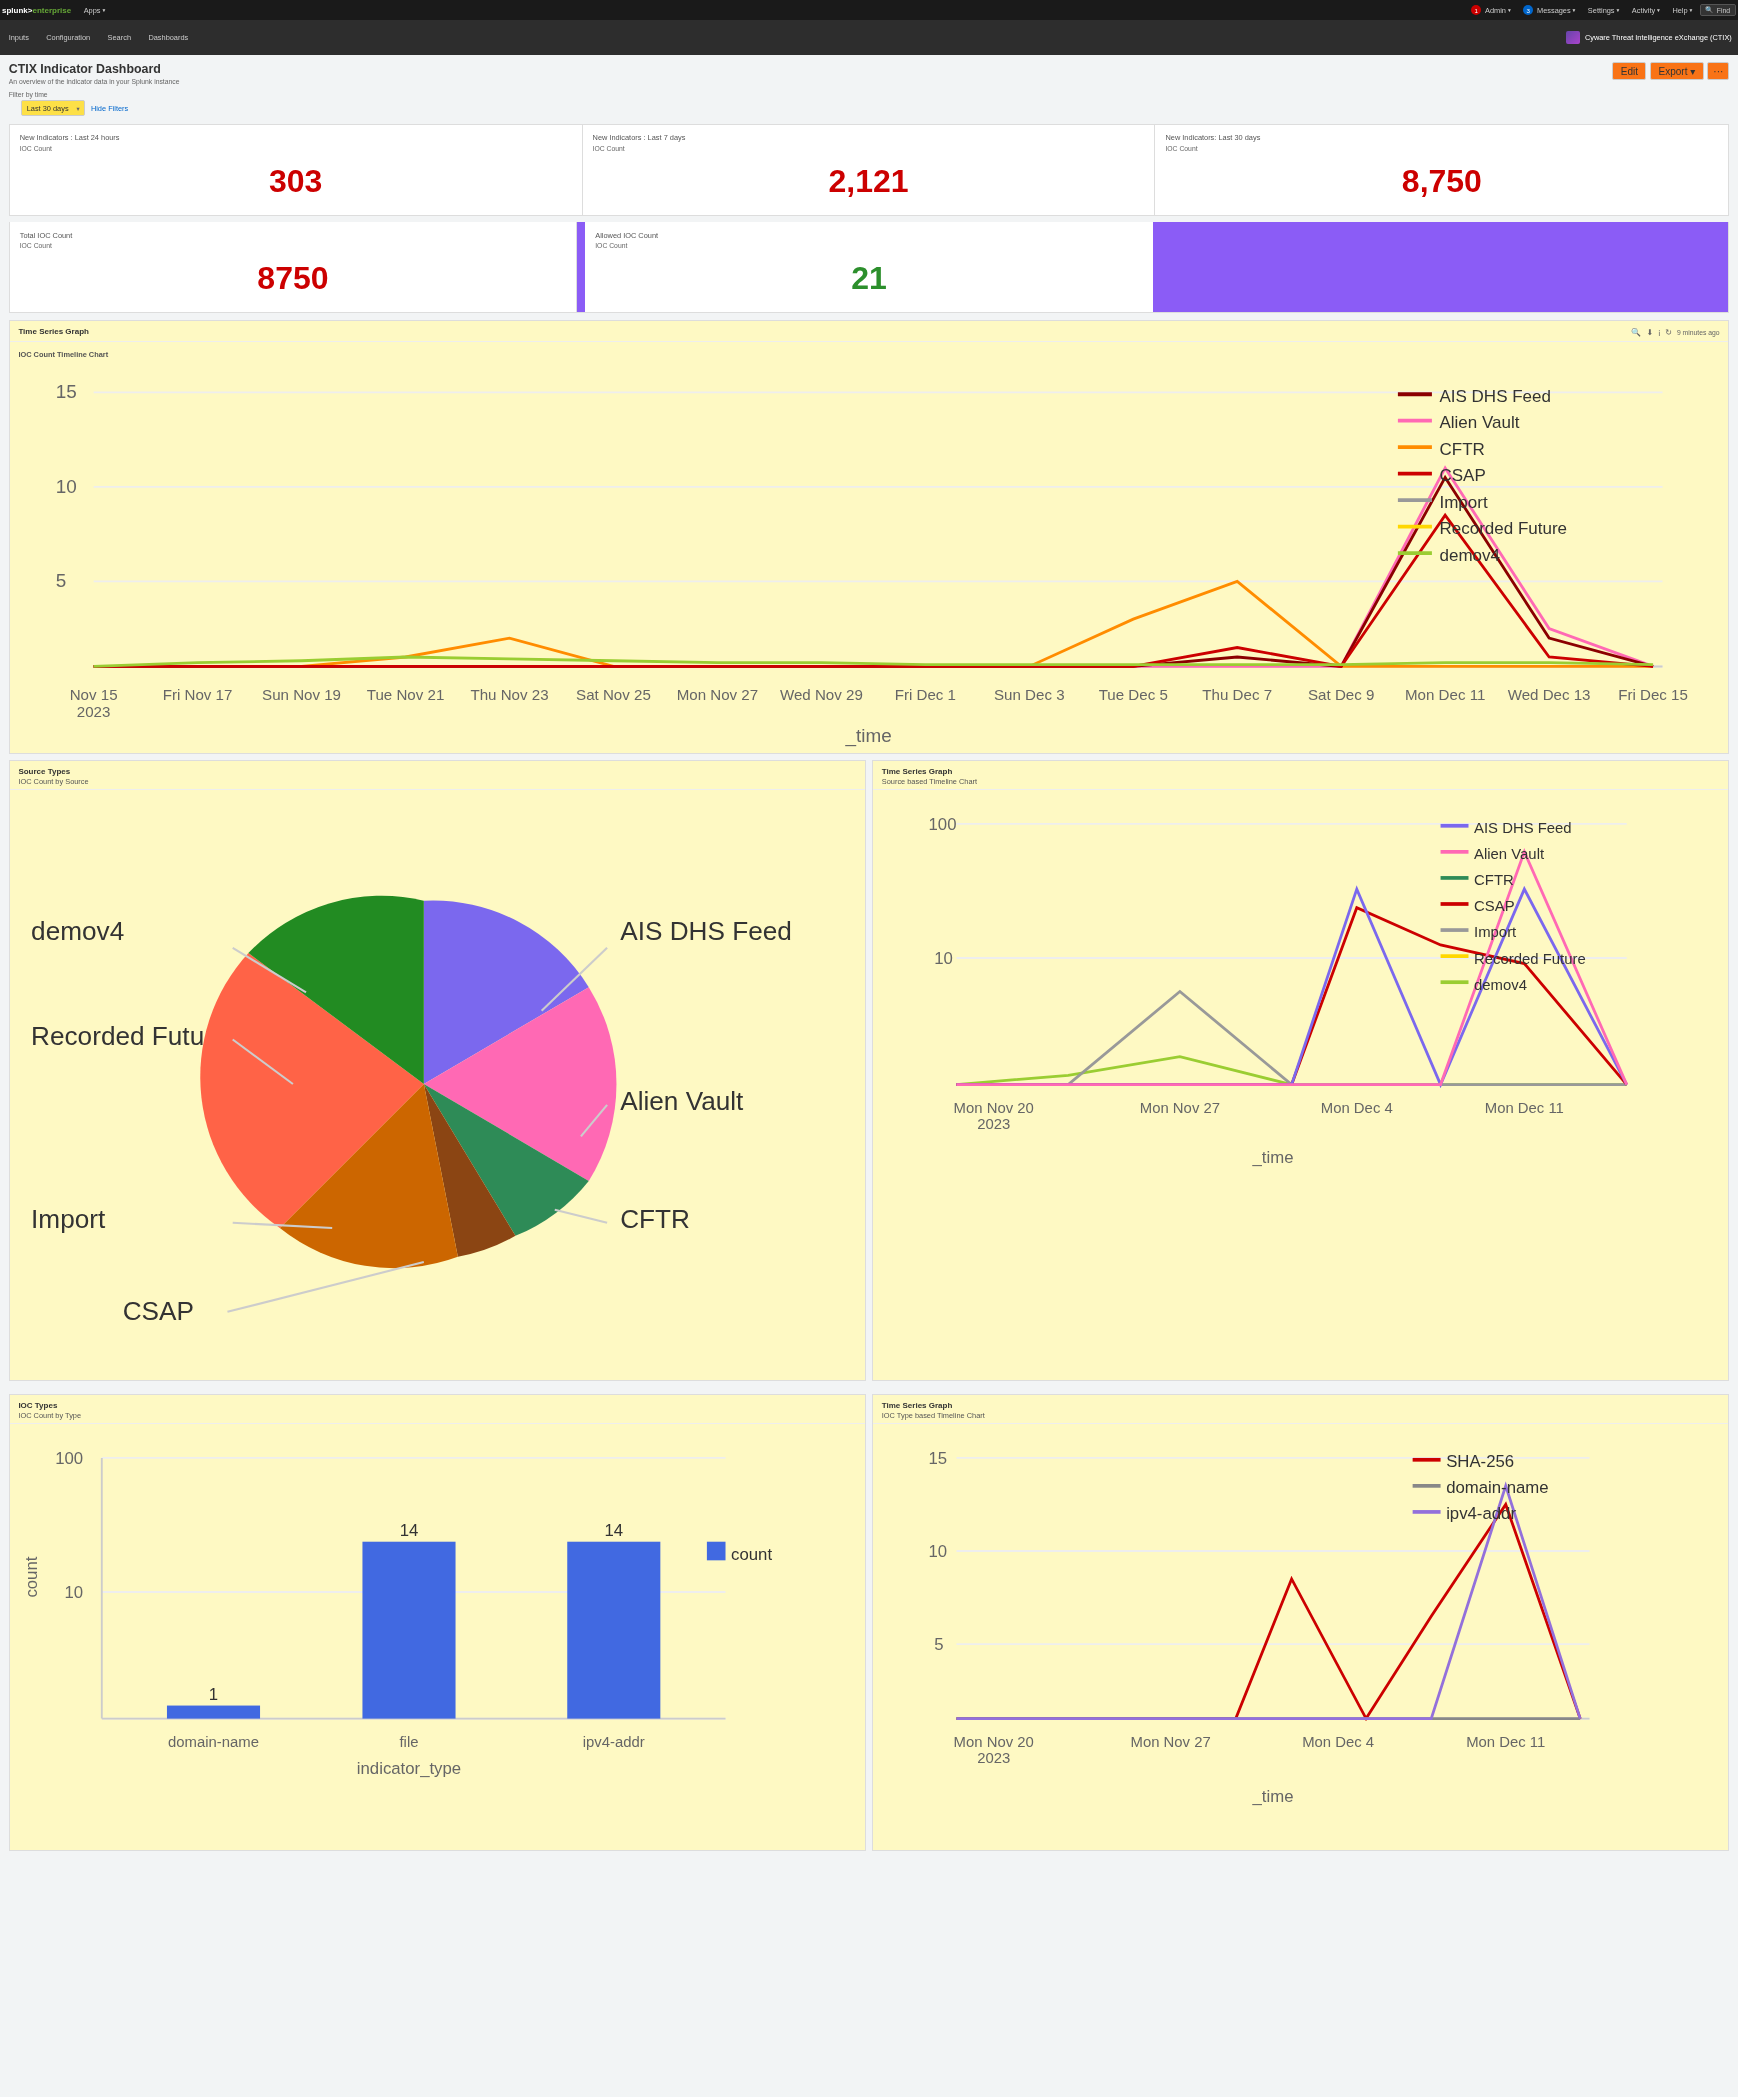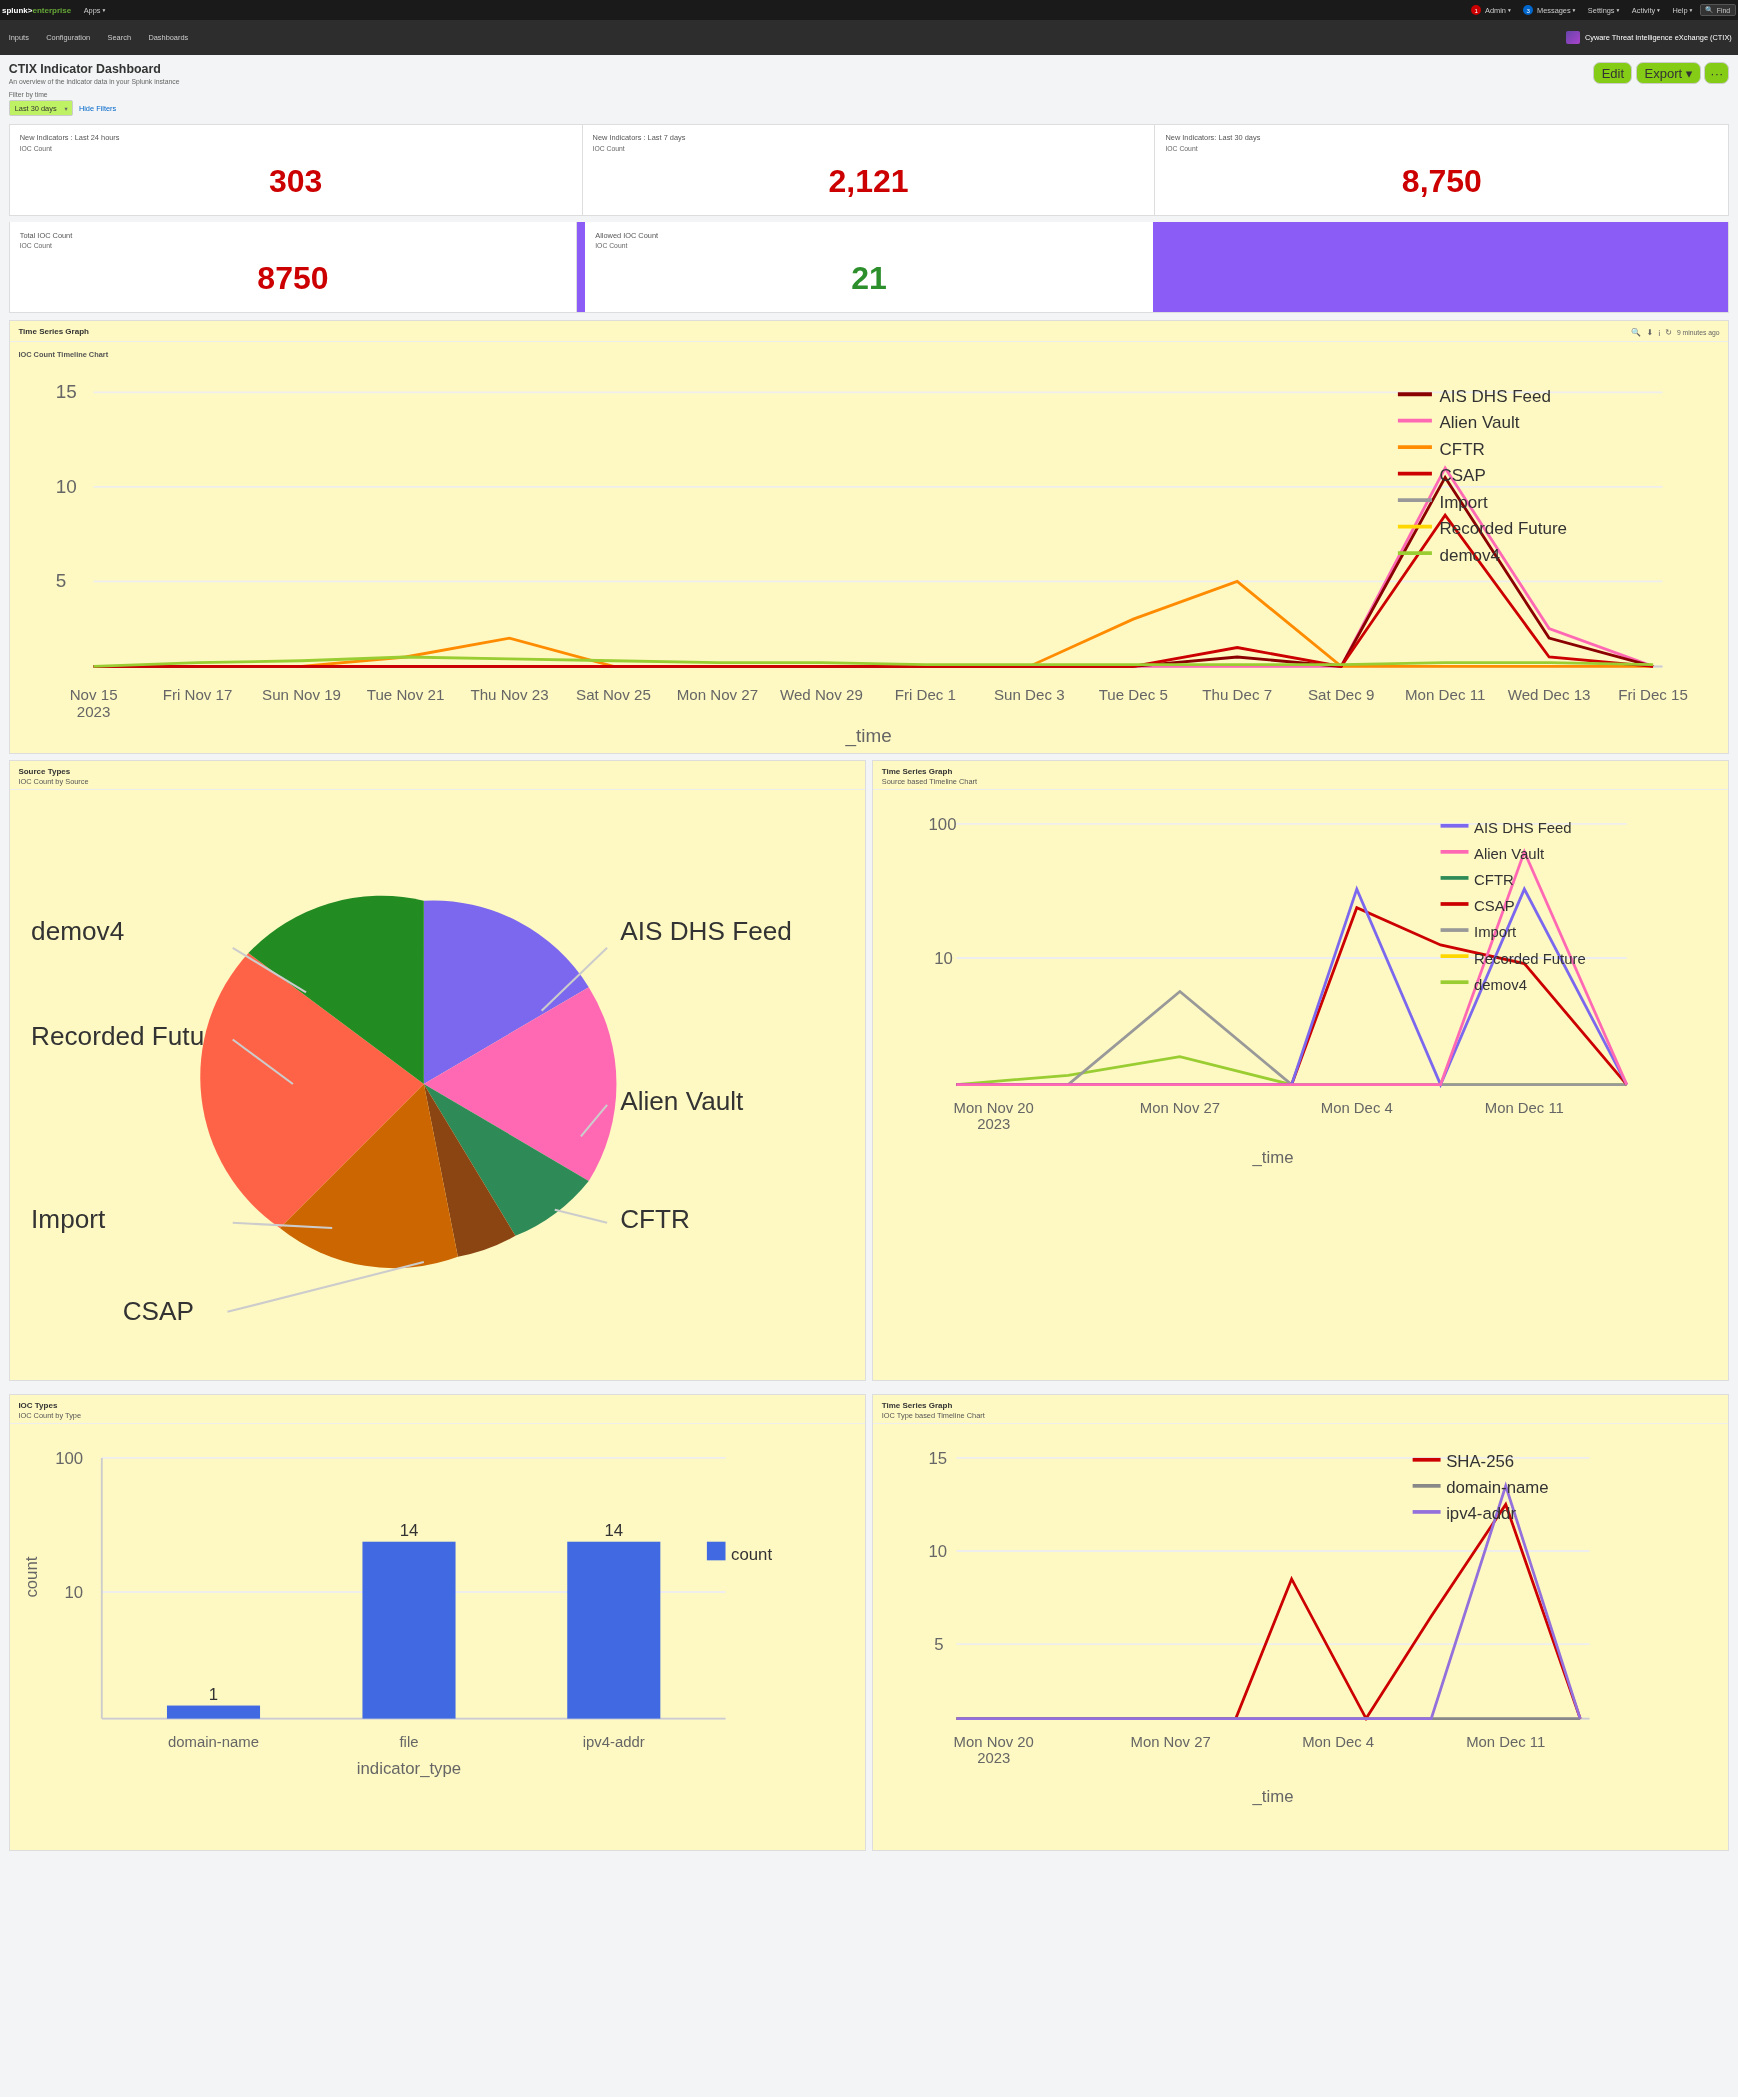--- a/index.html
+++ b/index.html
@@ -96,43 +96,44 @@
     .page-header {
       display: flex;
       align-items: flex-start;
       justify-content: space-between;
       margin-bottom: 6.2px;
     }
     .page-title { font-size: 12.4px; font-weight: bold; color: #333; }
     .page-subtitle { font-size: 6.8px; color: #666; margin-top: 1.2px; }
     .header-actions { display: flex; gap: 3.7px; }
     .btn {
-      background: #84cc16;
+      background: #f97316;
       border: 0.6px solid #ccc;
       padding: 2.5px 7.4px;
-      border-radius: 7px;
-      font-size: 13px;
+      border-radius: 2px;
+      font-size: 10px;
       cursor: pointer;
       color: #333;
     }
     .btn-icon { padding: 2.5px 5px; }
 
     
     .filter-bar { margin-bottom: 7.4px; }
     .filter-label { font-size: 6.8px; color: #666; margin-bottom: 2.5px; }
     .filter-row { display: flex; align-items: center; gap: 6.2px; }
     .filter-select {
-      background: #bef264;
+      background: #fde047;
       border: 0.6px solid #ccc;
       padding: 2.5px 15px 2.5px 5px;
       border-radius: 1.9px;
       font-size: 7.4px;
       color: #333;
       appearance: none;
       position: relative;
+      margin-left: 12px;
     }
     .select-wrap {
       position: relative;
       display: inline-block;
     }
     .select-wrap::after {
       content: '▾';
       position: absolute;
       right: 5px;
       top: 50%;

